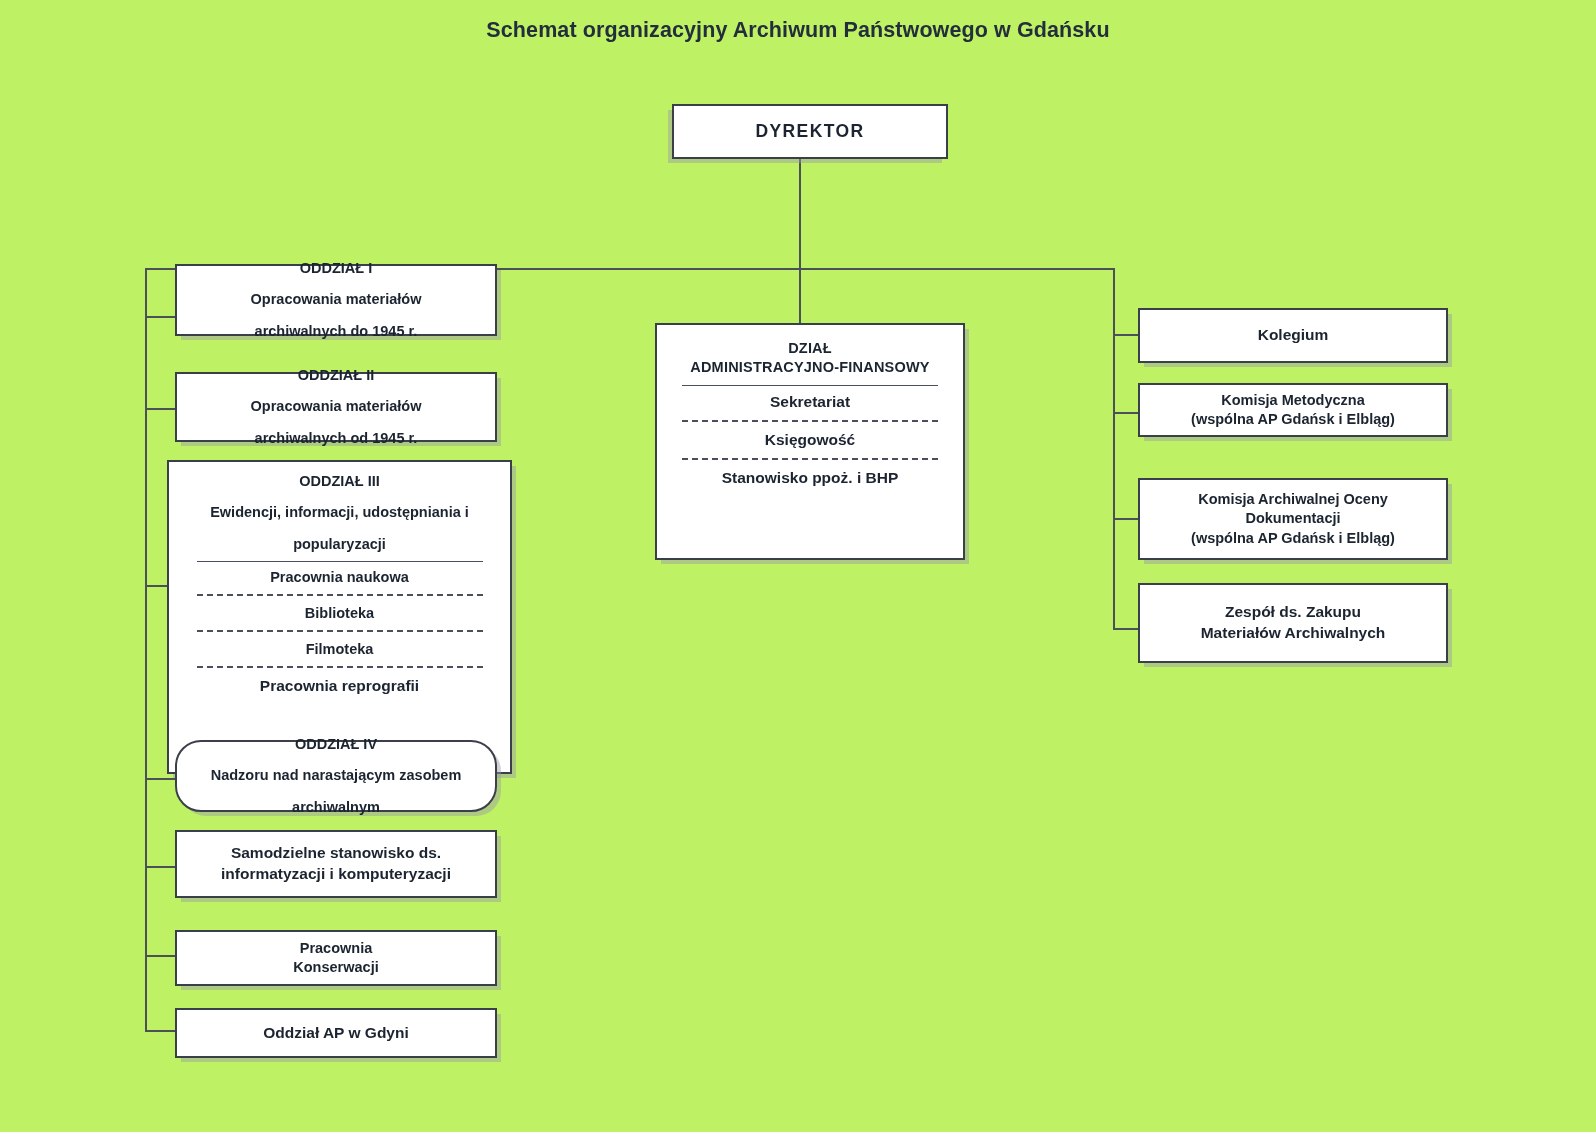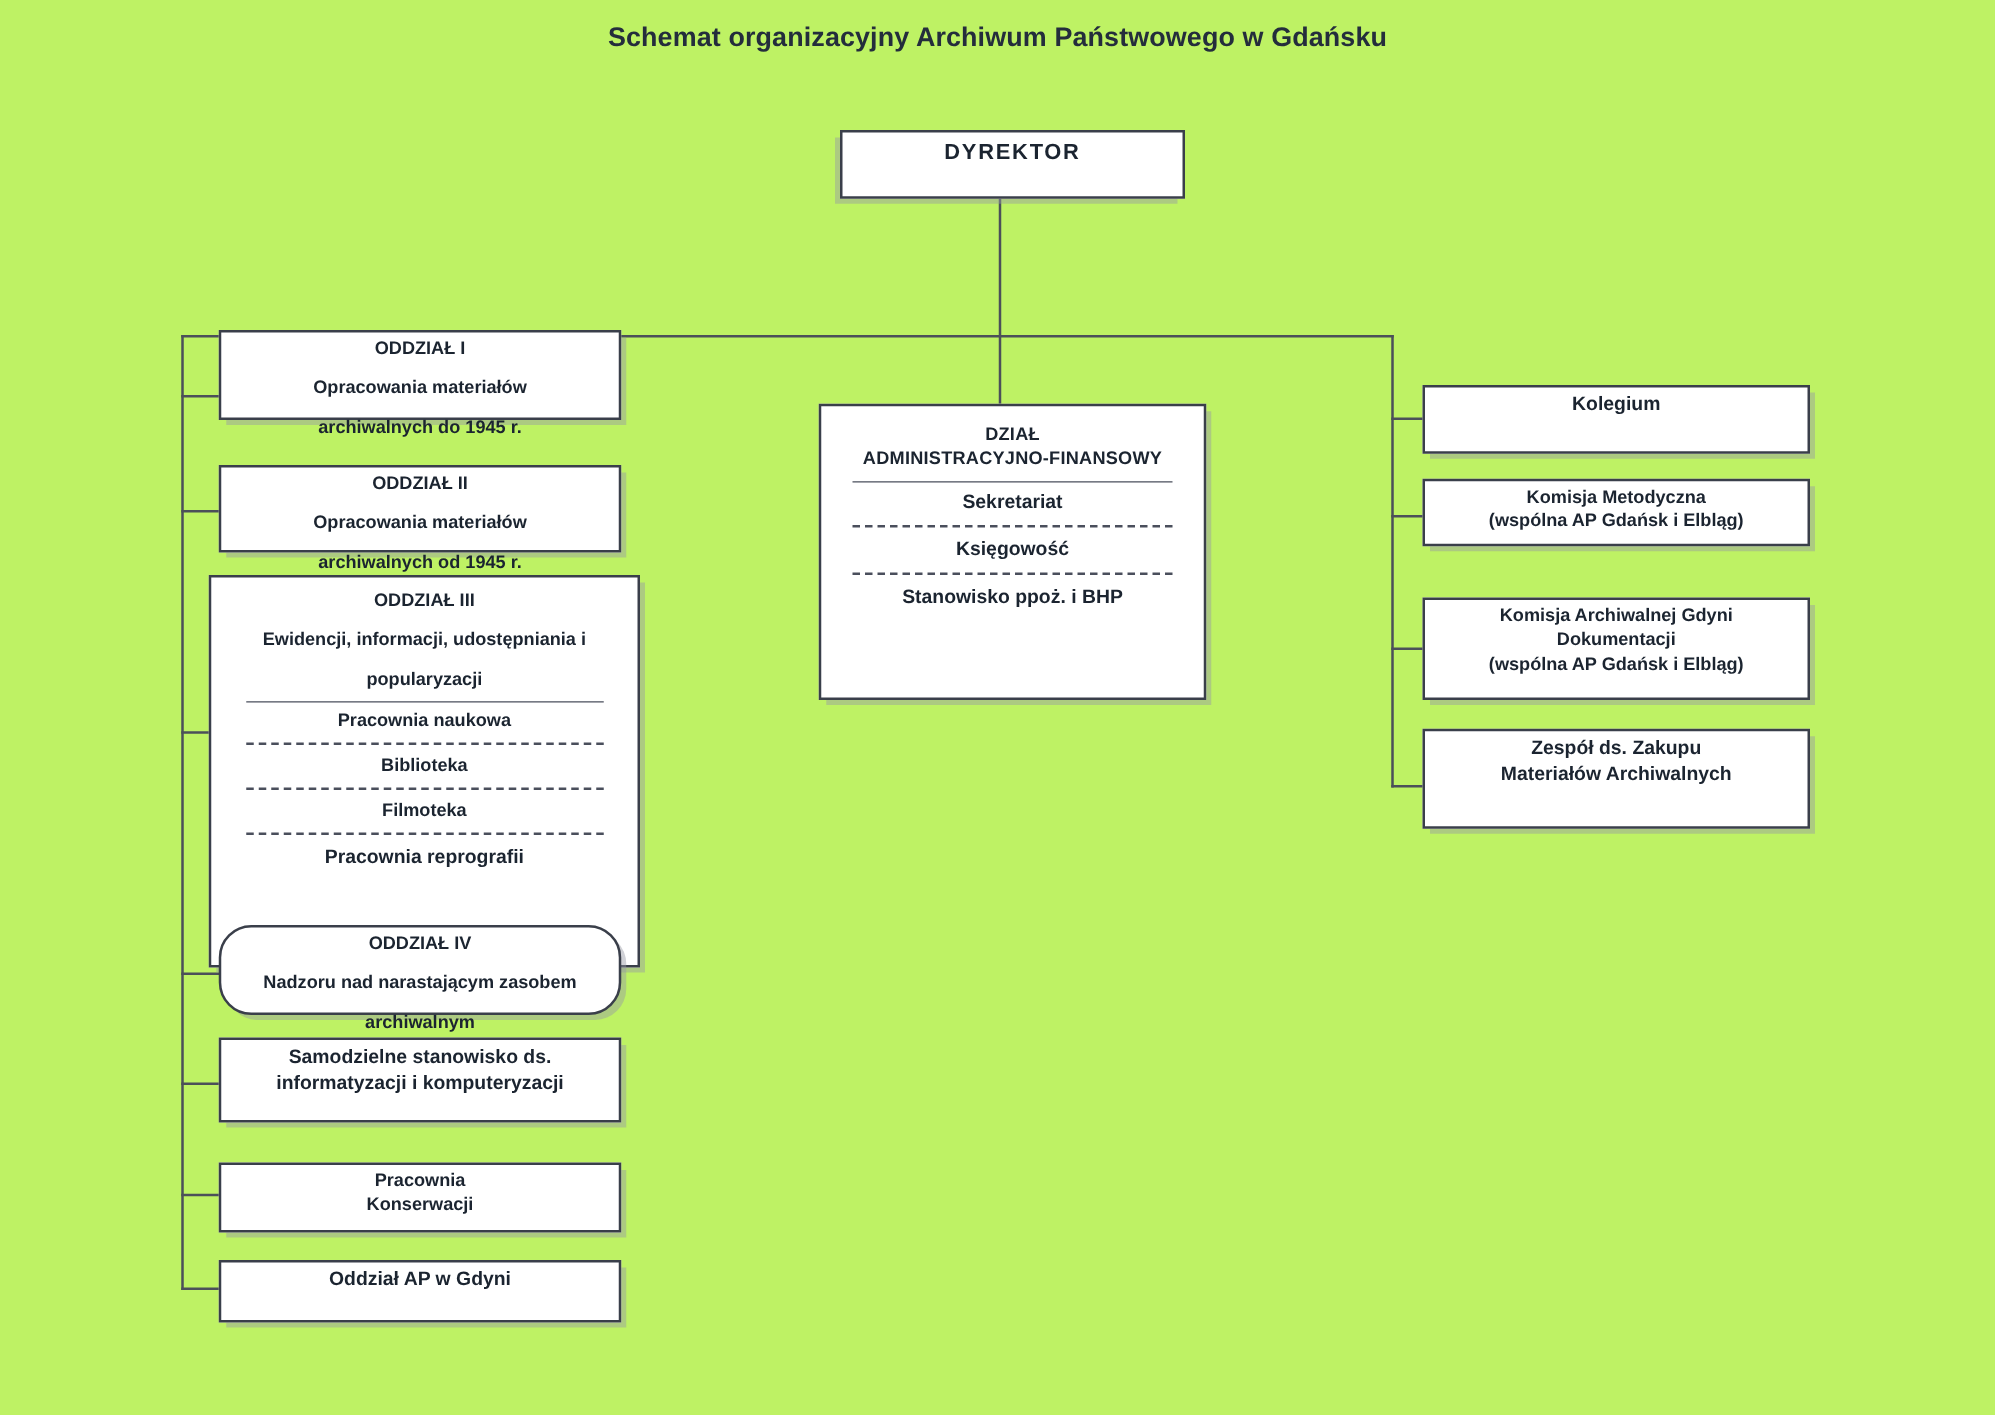--- a/index.html
+++ b/index.html
@@ -35,20 +35,21 @@
   
   .node {
     position: absolute;
     background: #ffffff;
     border: 2px solid #3a3f4a;
     box-sizing: border-box;
     box-shadow: 5px 5px 0 -1px rgba(150,152,165,0.45);
     display: flex;
     flex-direction: column;
     align-items: center;
+    justify-content: center;
     text-align: center;
     padding: 4px 8px;
   }
   .node.shadow-left {
     box-shadow: -5px 5px 0 -1px rgba(150,152,165,0.45);
   }
   .node .line {
     display: block;
     width: 100%;
     line-height: 1.34;
@@ -178,21 +179,21 @@
   <div class="node" style="left:1138px; top:308px; width:310px; height:55px;">
     <span class="line t-strong">Kolegium</span>
   </div>
 
   <div class="node" style="left:1138px; top:383px; width:310px; height:54px;">
     <span class="line t-norm">Komisja  Metodyczna</span>
     <span class="line t-norm">(wspólna AP Gdańsk i Elbląg)</span>
   </div>
 
   <div class="node" style="left:1138px; top:478px; width:310px; height:82px;">
-    <span class="line t-norm">Komisja Archiwalnej Gdyni</span>
+    <span class="line t-norm">Komisja Archiwalnej Oceny</span>
     <span class="line t-norm">Dokumentacji</span>
     <span class="line t-norm">(wspólna AP Gdańsk i Elbląg)</span>
   </div>
 
   <div class="node" style="left:1138px; top:583px; width:310px; height:80px;">
     <span class="line t-strong">Zespół ds. Zakupu</span>
     <span class="line t-strong">Materiałów Archiwalnych</span>
   </div>
 
 </div>

